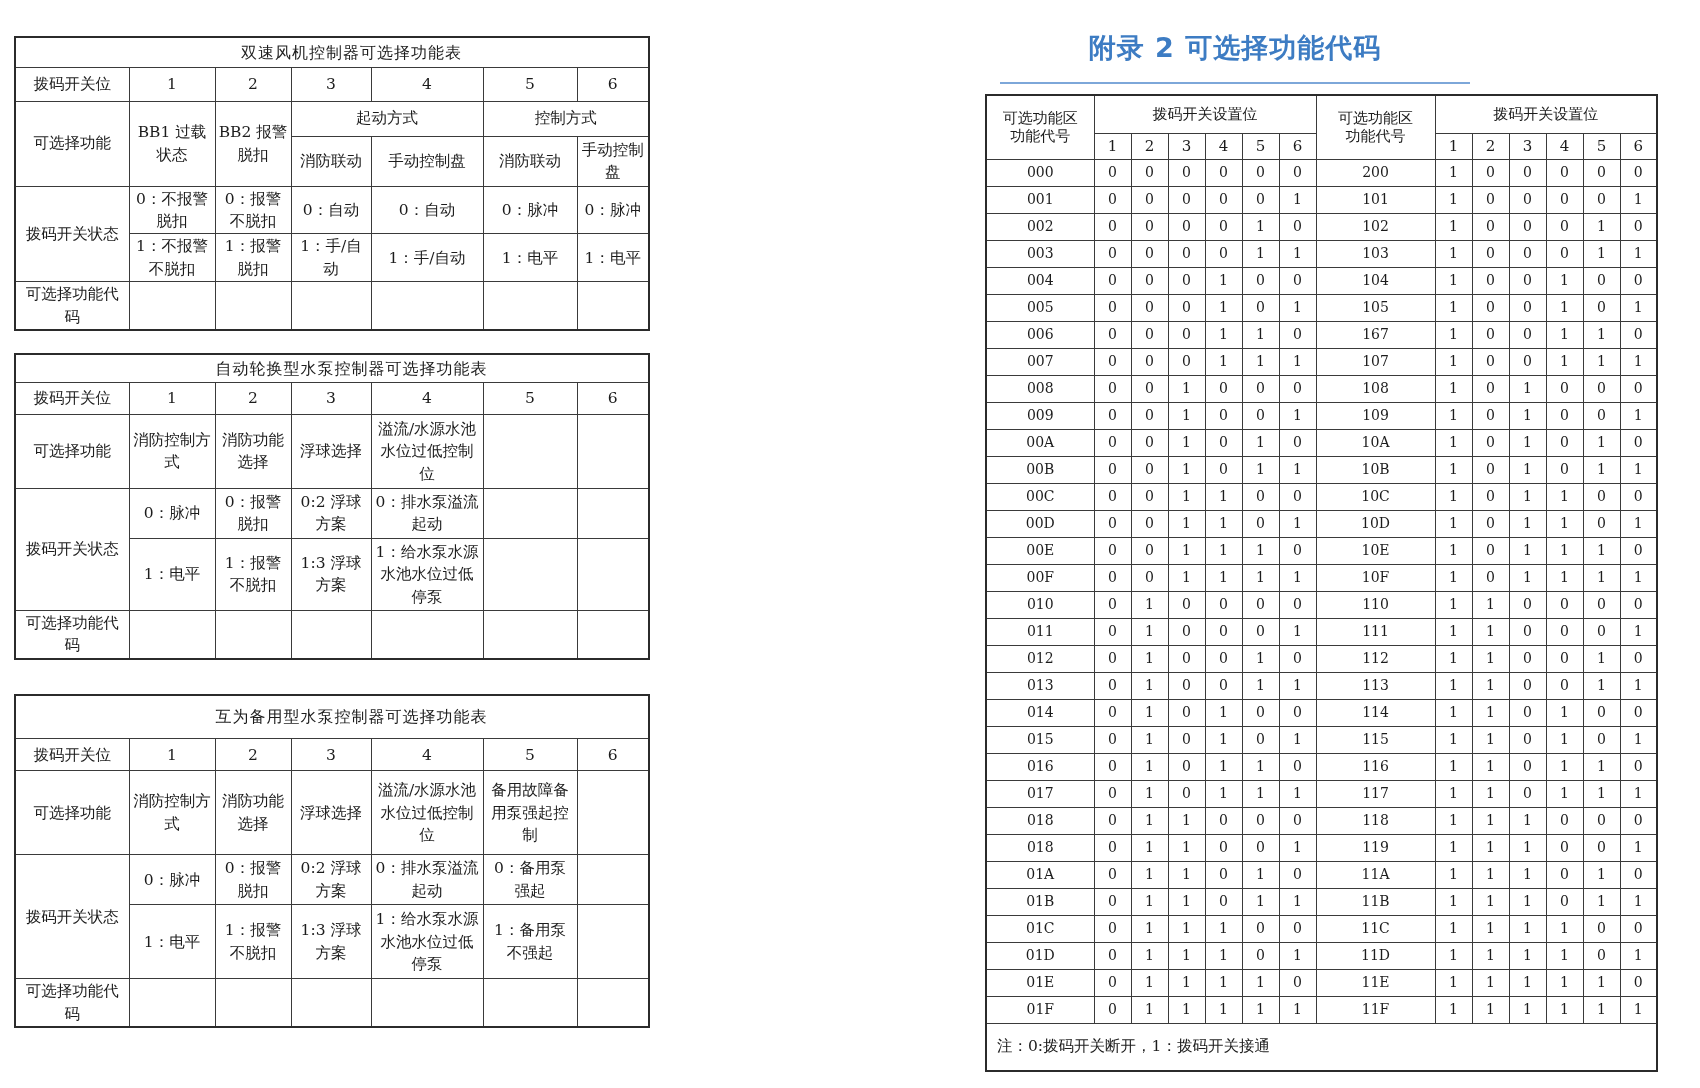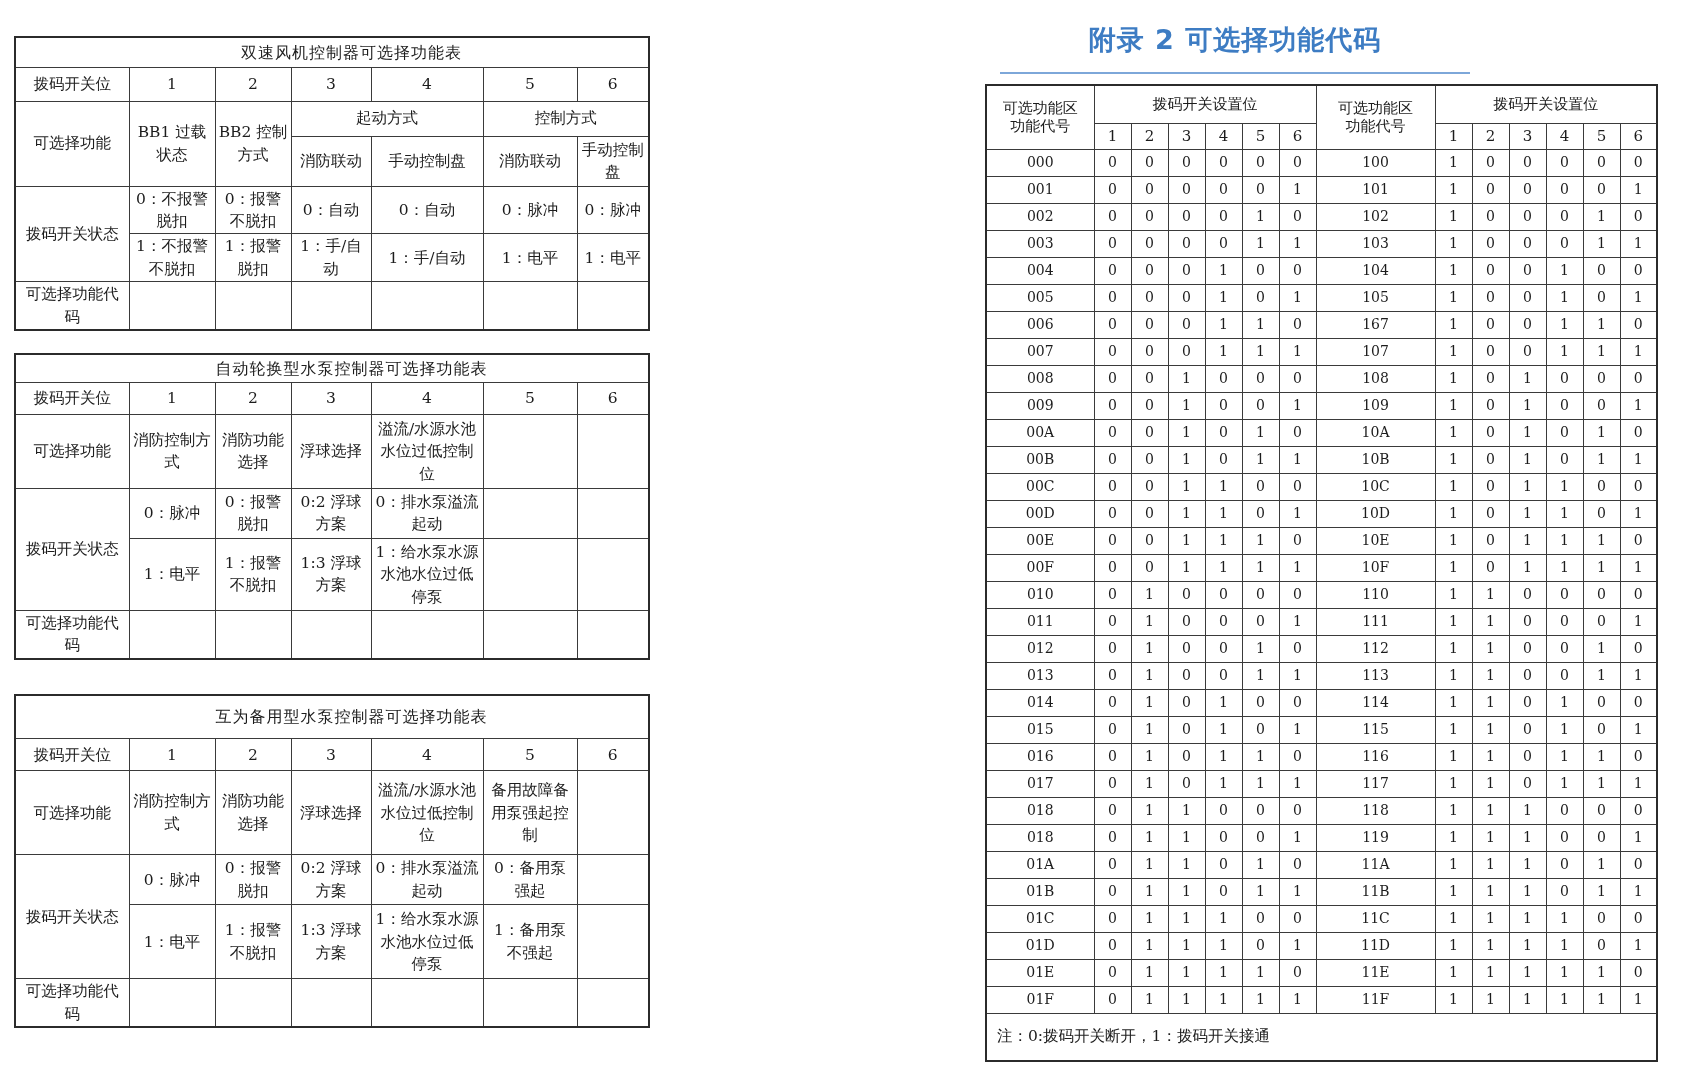--- a/index.html
+++ b/index.html
@@ -9,21 +9,21 @@
   .left-col{position:absolute;left:14px;top:36px;width:634px;}
   table.ftable{border-collapse:collapse;table-layout:fixed;width:634px;border:2px solid #2b2b2b;}
   table.ftable td{border:1px solid #3a3a3a;text-align:center;vertical-align:middle;
                   font-size:15.5px;line-height:1.45;padding:1px 3px;word-break:break-all;}
   table.ftable td.tbl-title{font-size:16px;letter-spacing:1px;padding-left:42px;}
   .gap22{height:22px;}
   .gap34{height:34px;}
   
   .right-col{position:absolute;left:905px;top:14px;width:795px;}
   .title-wrap{width:660px;text-align:center;}
-  .appendix-title{margin:8px;font-family:"DejaVu Sans","Liberation Sans",sans-serif;
+  .appendix-title{margin:16px;font-family:"DejaVu Sans","Liberation Sans",sans-serif;
                   font-weight:bold;font-size:27px;color:#3d7cc3;letter-spacing:1px;}
   .title-rule{width:470px;height:0;border-top:2px solid #7da7d9;margin:14px auto 0 auto;}
   .subtitle{width:660px;text-align:center;font-size:17px;margin-top:22px;letter-spacing:1px;}
   table.ctable{border-collapse:collapse;table-layout:fixed;width:671px;margin:10px 0 0 80px;
                border:2px solid #2b2b2b;}
   table.ctable td{border:1px solid #3a3a3a;text-align:center;vertical-align:middle;
                   font-size:14.5px;line-height:1.25;padding:0 2px;}
   table.ctable thead td{font-size:15px;}
   table.ctable tbody td{height:26px;font-size:14px;}
   table.ctable td.note{ text-align:left;padding:6px 10px;font-size:15.5px;height:34px;}
@@ -54,21 +54,21 @@
         <td>1</td>
         <td>2</td>
         <td>3</td>
         <td>4</td>
         <td>5</td>
         <td>6</td>
       </tr>
       <tr style="height:35px">
         <td rowspan="2">可选择功能</td>
         <td rowspan="2">BB1 过载状态</td>
-        <td rowspan="2">BB2 控制方式</td>
+        <td rowspan="2">BB2 报警脱扣</td>
         <td colspan="2">起动方式</td>
         <td colspan="2">控制方式</td>
       </tr>
       <tr style="height:50px">
         <td>消防联动</td>
         <td>手动控制盘</td>
         <td>消防联动</td>
         <td>手动控制盘</td>
       </tr>
       <tr style="height:43px">
@@ -280,21 +280,21 @@
       </thead>
       <tbody id="code-rows">
           <tr>
             <td>000</td>
             <td>0</td>
             <td>0</td>
             <td>0</td>
             <td>0</td>
             <td>0</td>
             <td>0</td>
-            <td>100</td>
+            <td>200</td>
             <td>1</td>
             <td>0</td>
             <td>0</td>
             <td>0</td>
             <td>0</td>
             <td>0</td>
           </tr>
           <tr>
             <td>001</td>
             <td>0</td>

